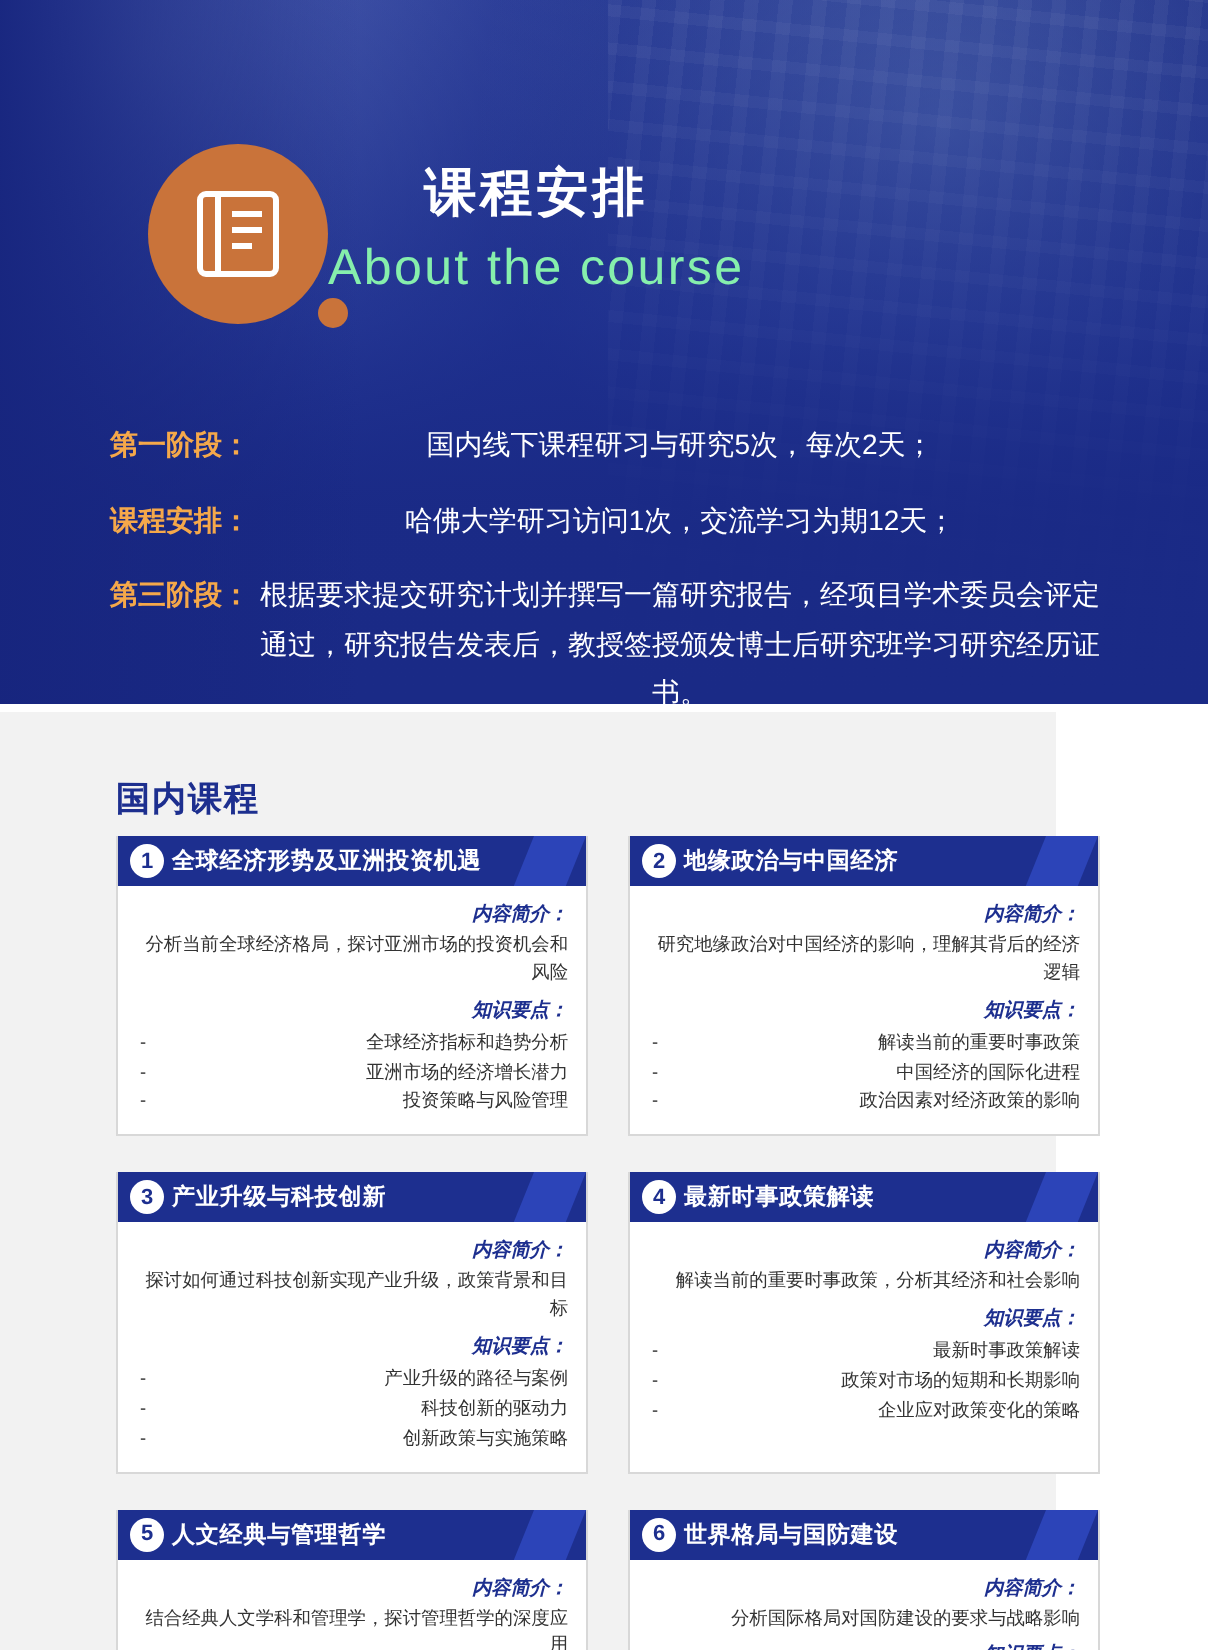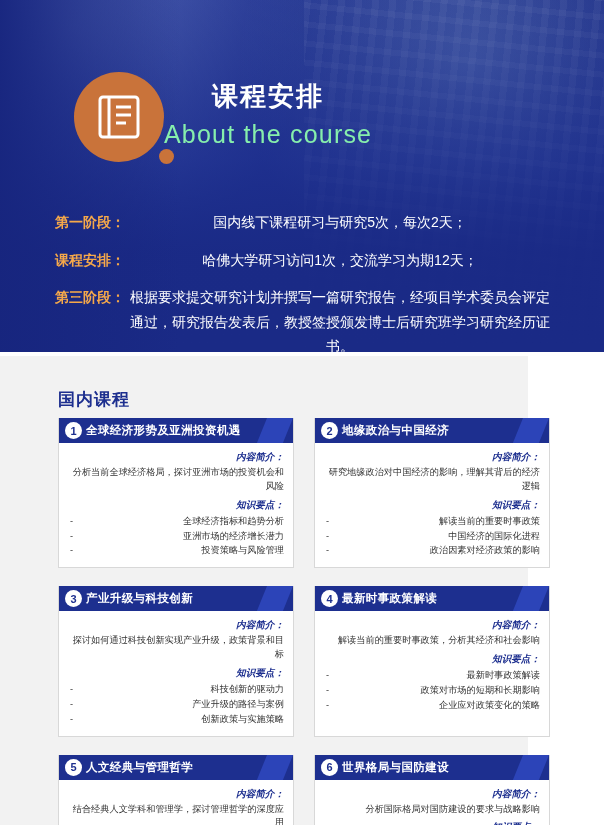--- a/index.html
+++ b/index.html
@@ -310,22 +310,22 @@
       <div class="card">
         <div class="card-head">
           <span class="card-num">3</span>
           <span class="card-title">产业升级与科技创新</span>
         </div>
         <div class="card-body">
           <div class="sub-label">内容简介：</div>
           <div class="sub-text">探讨如何通过科技创新实现产业升级，政策背景和目标</div>
           <div class="sub-label">知识要点：</div>
           <ul class="bullets">
+            <li>产业升级的路径与案例</li>
             <li>科技创新的驱动力</li>
-            <li>产业升级的路径与案例</li>
             <li>创新政策与实施策略</li>
           </ul>
         </div>
       </div>
 
       <div class="card">
         <div class="card-head">
           <span class="card-num">4</span>
           <span class="card-title">最新时事政策解读</span>
         </div>

